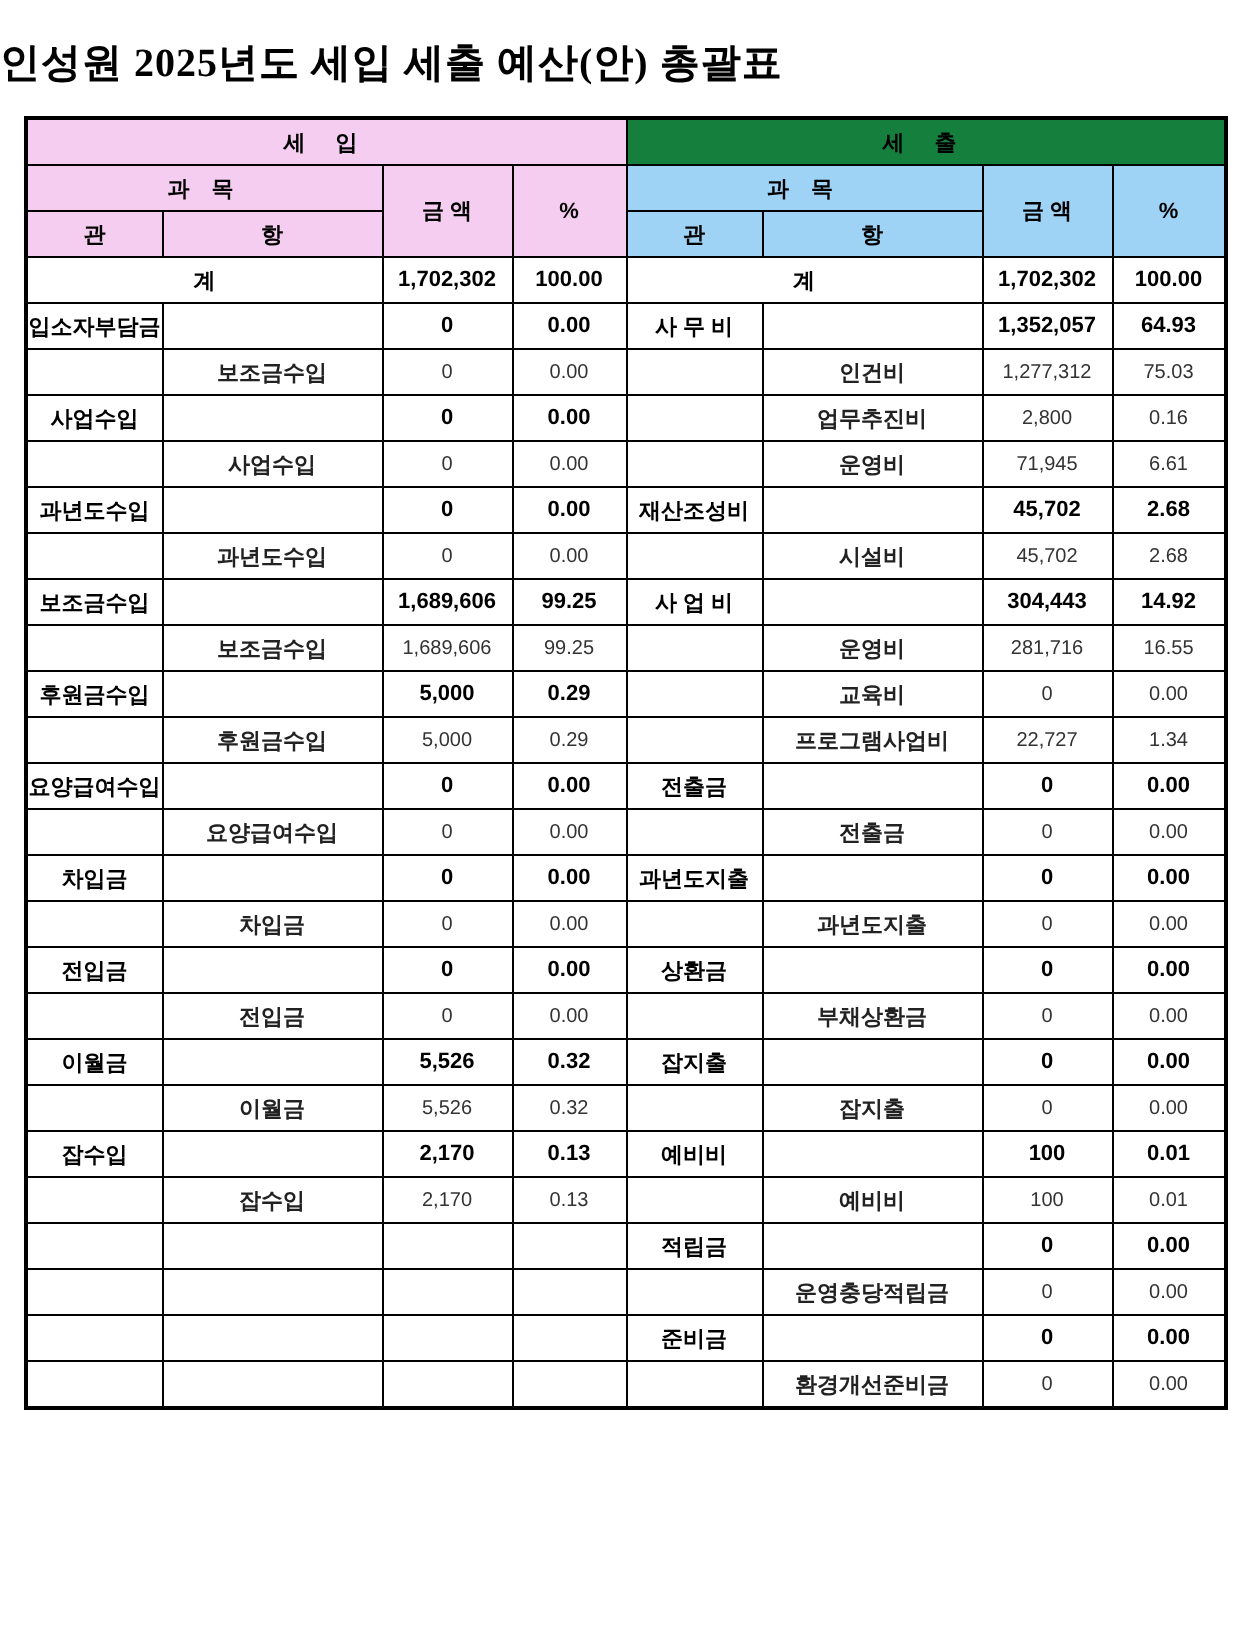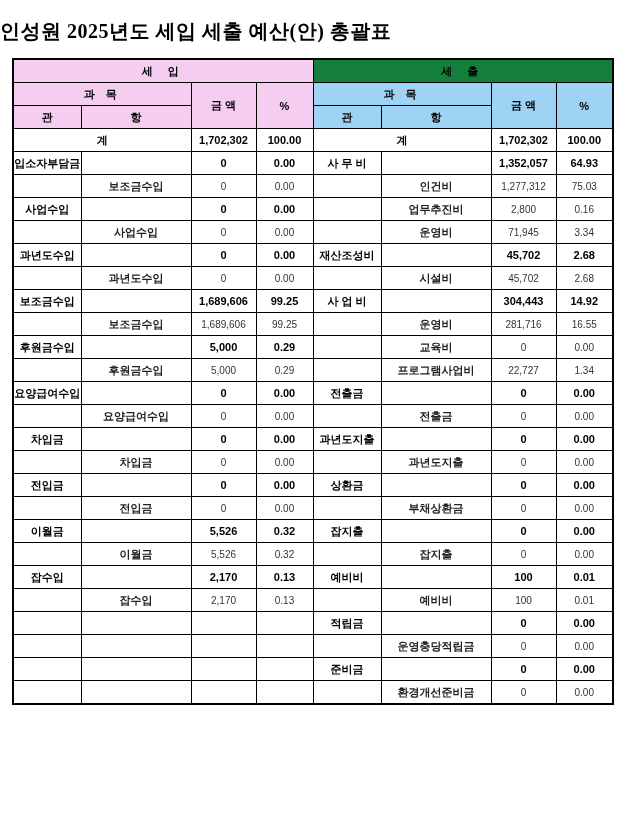--- a/index.html
+++ b/index.html
@@ -184,21 +184,21 @@
           <td class="num sub thick-right">0.16</td>
         </tr>
         <tr class="rowh">
           <td class="gwan-cell thick-left"></td>
           <td class="hang-cell">사업수입</td>
           <td class="num sub">0</td>
           <td class="num sub">0.00</td>
           <td class="gwan-cell"></td>
           <td class="hang-cell">운영비</td>
           <td class="num sub">71,945</td>
-          <td class="num sub thick-right">3.34</td>
+          <td class="num sub thick-right">6.61</td>
         </tr>
         <tr class="rowh">
           <td class="gwan-cell thick-left">과년도수입</td>
           <td class="hang-cell"></td>
           <td class="num">0</td>
           <td class="num">0.00</td>
           <td class="gwan-cell">재산조성비</td>
           <td class="hang-cell"></td>
           <td class="num">45,702</td>
           <td class="num thick-right">2.68</td>

